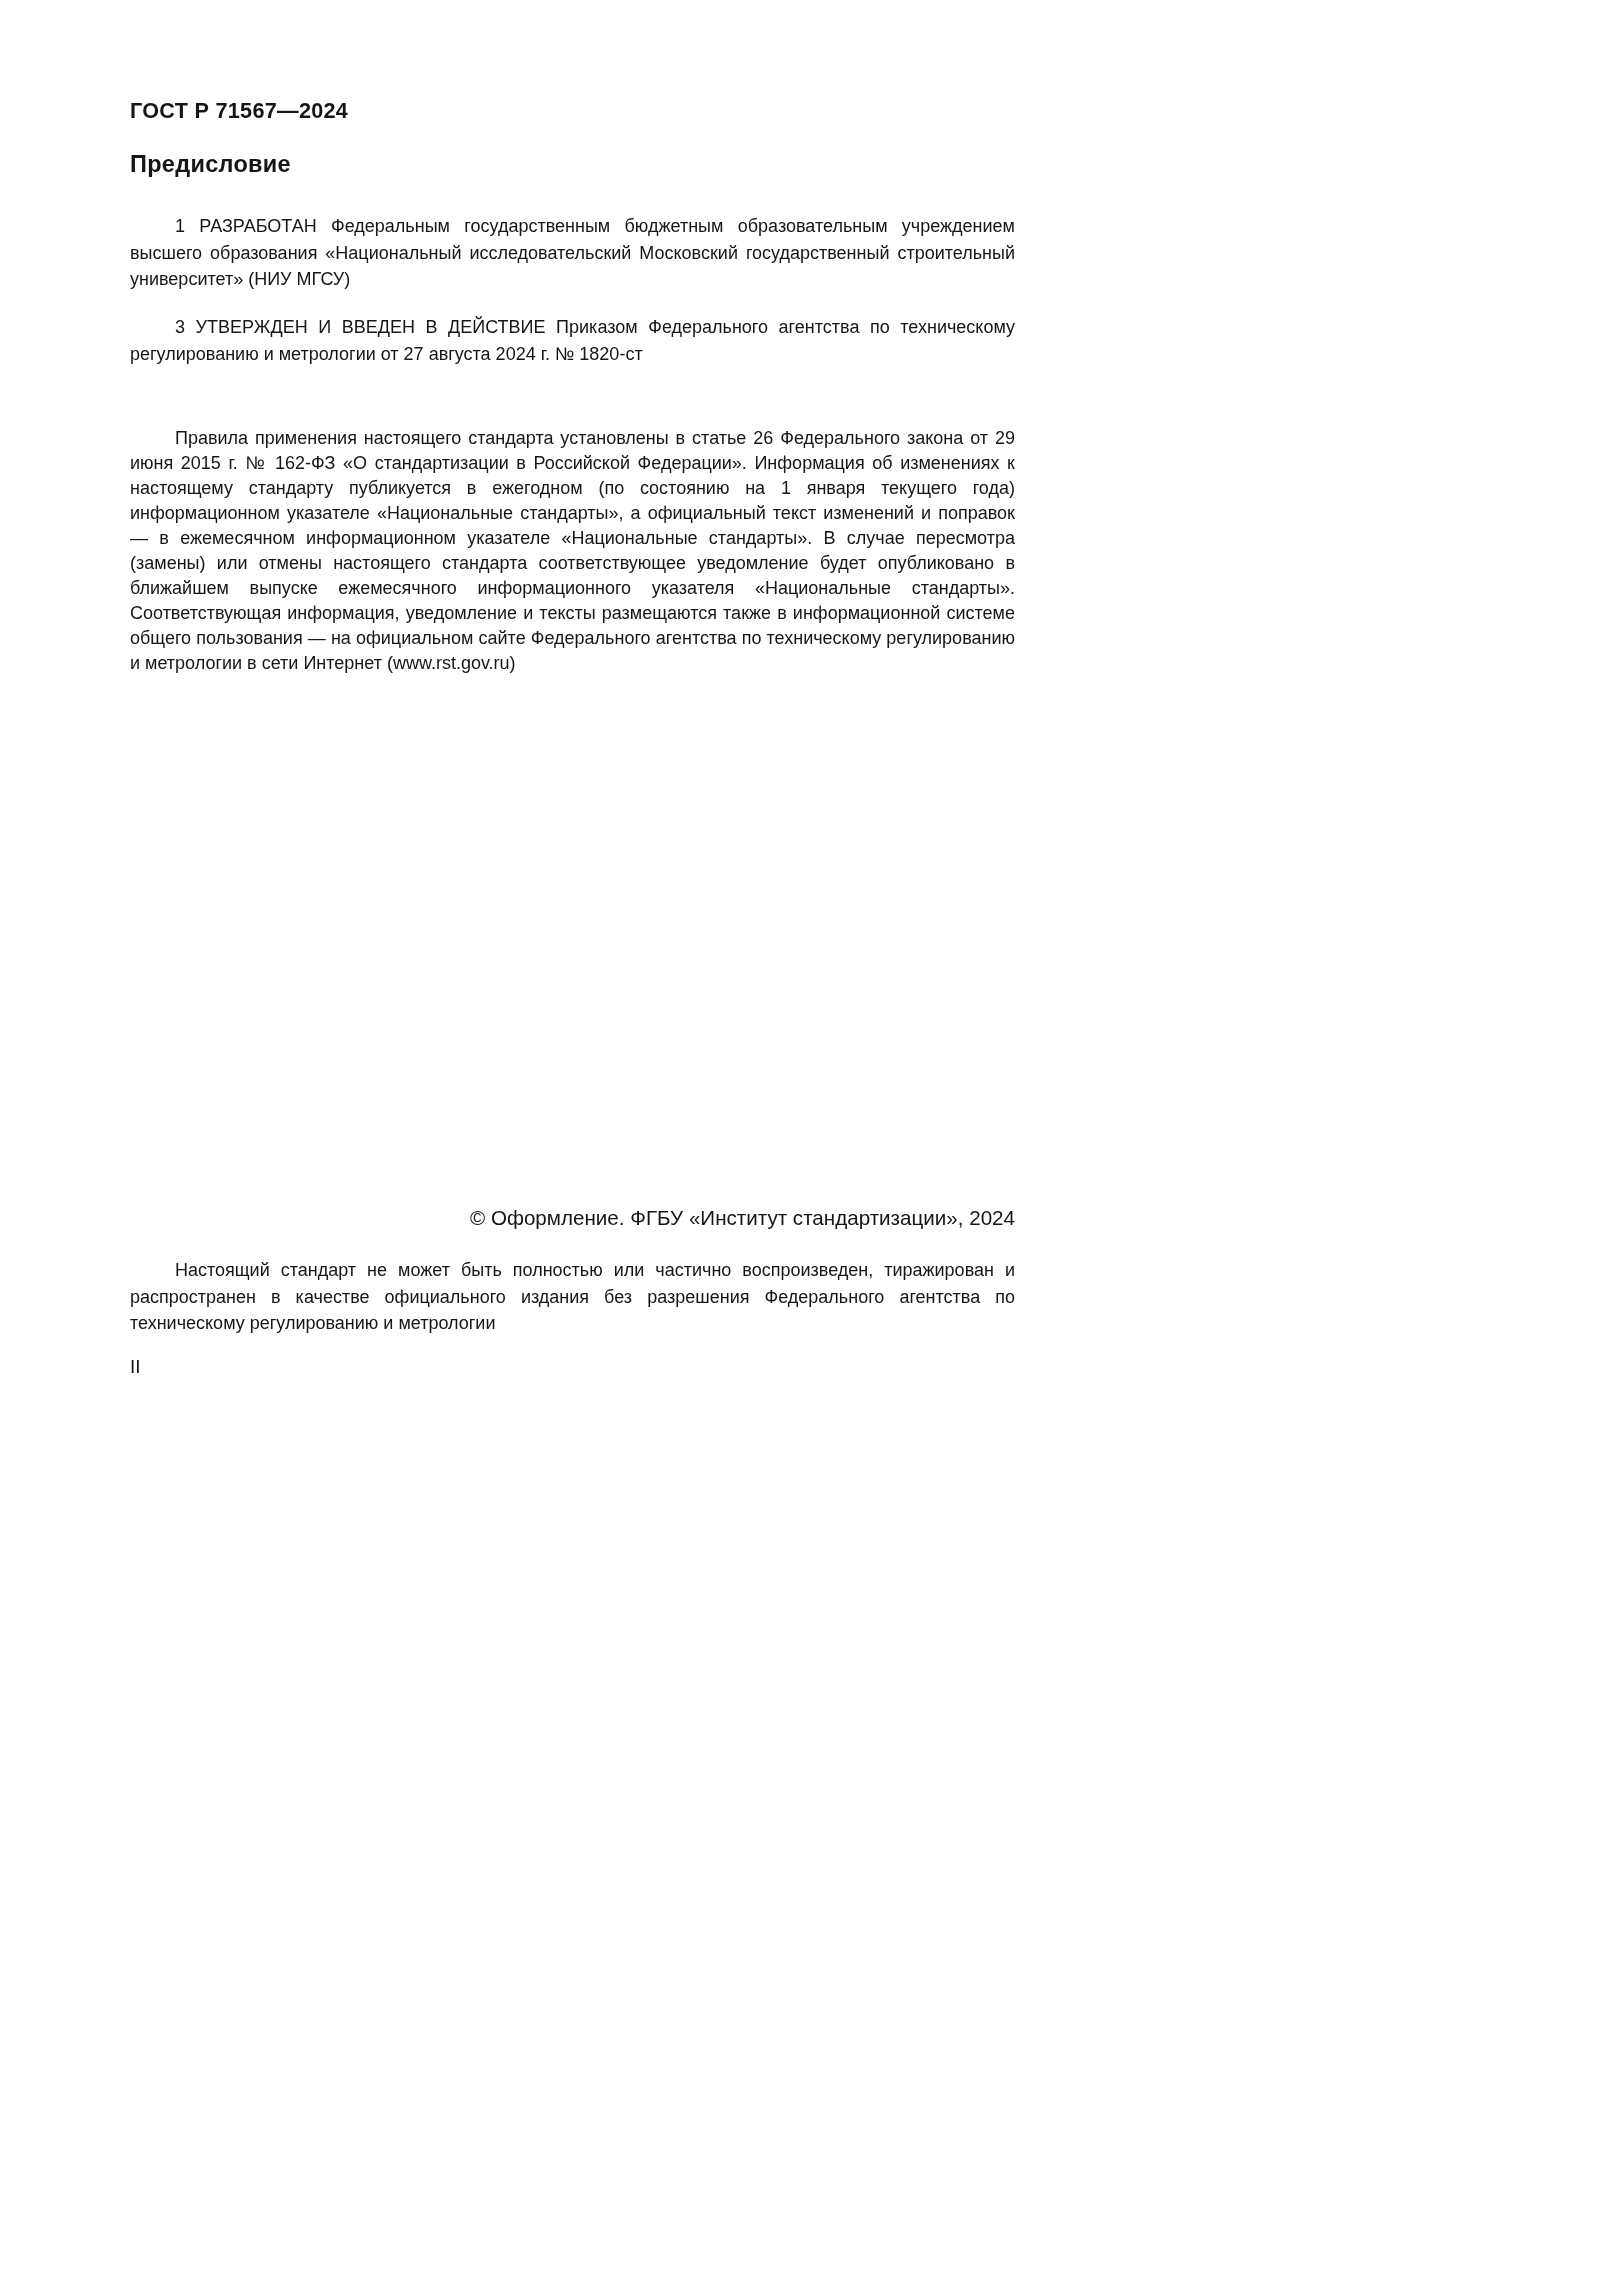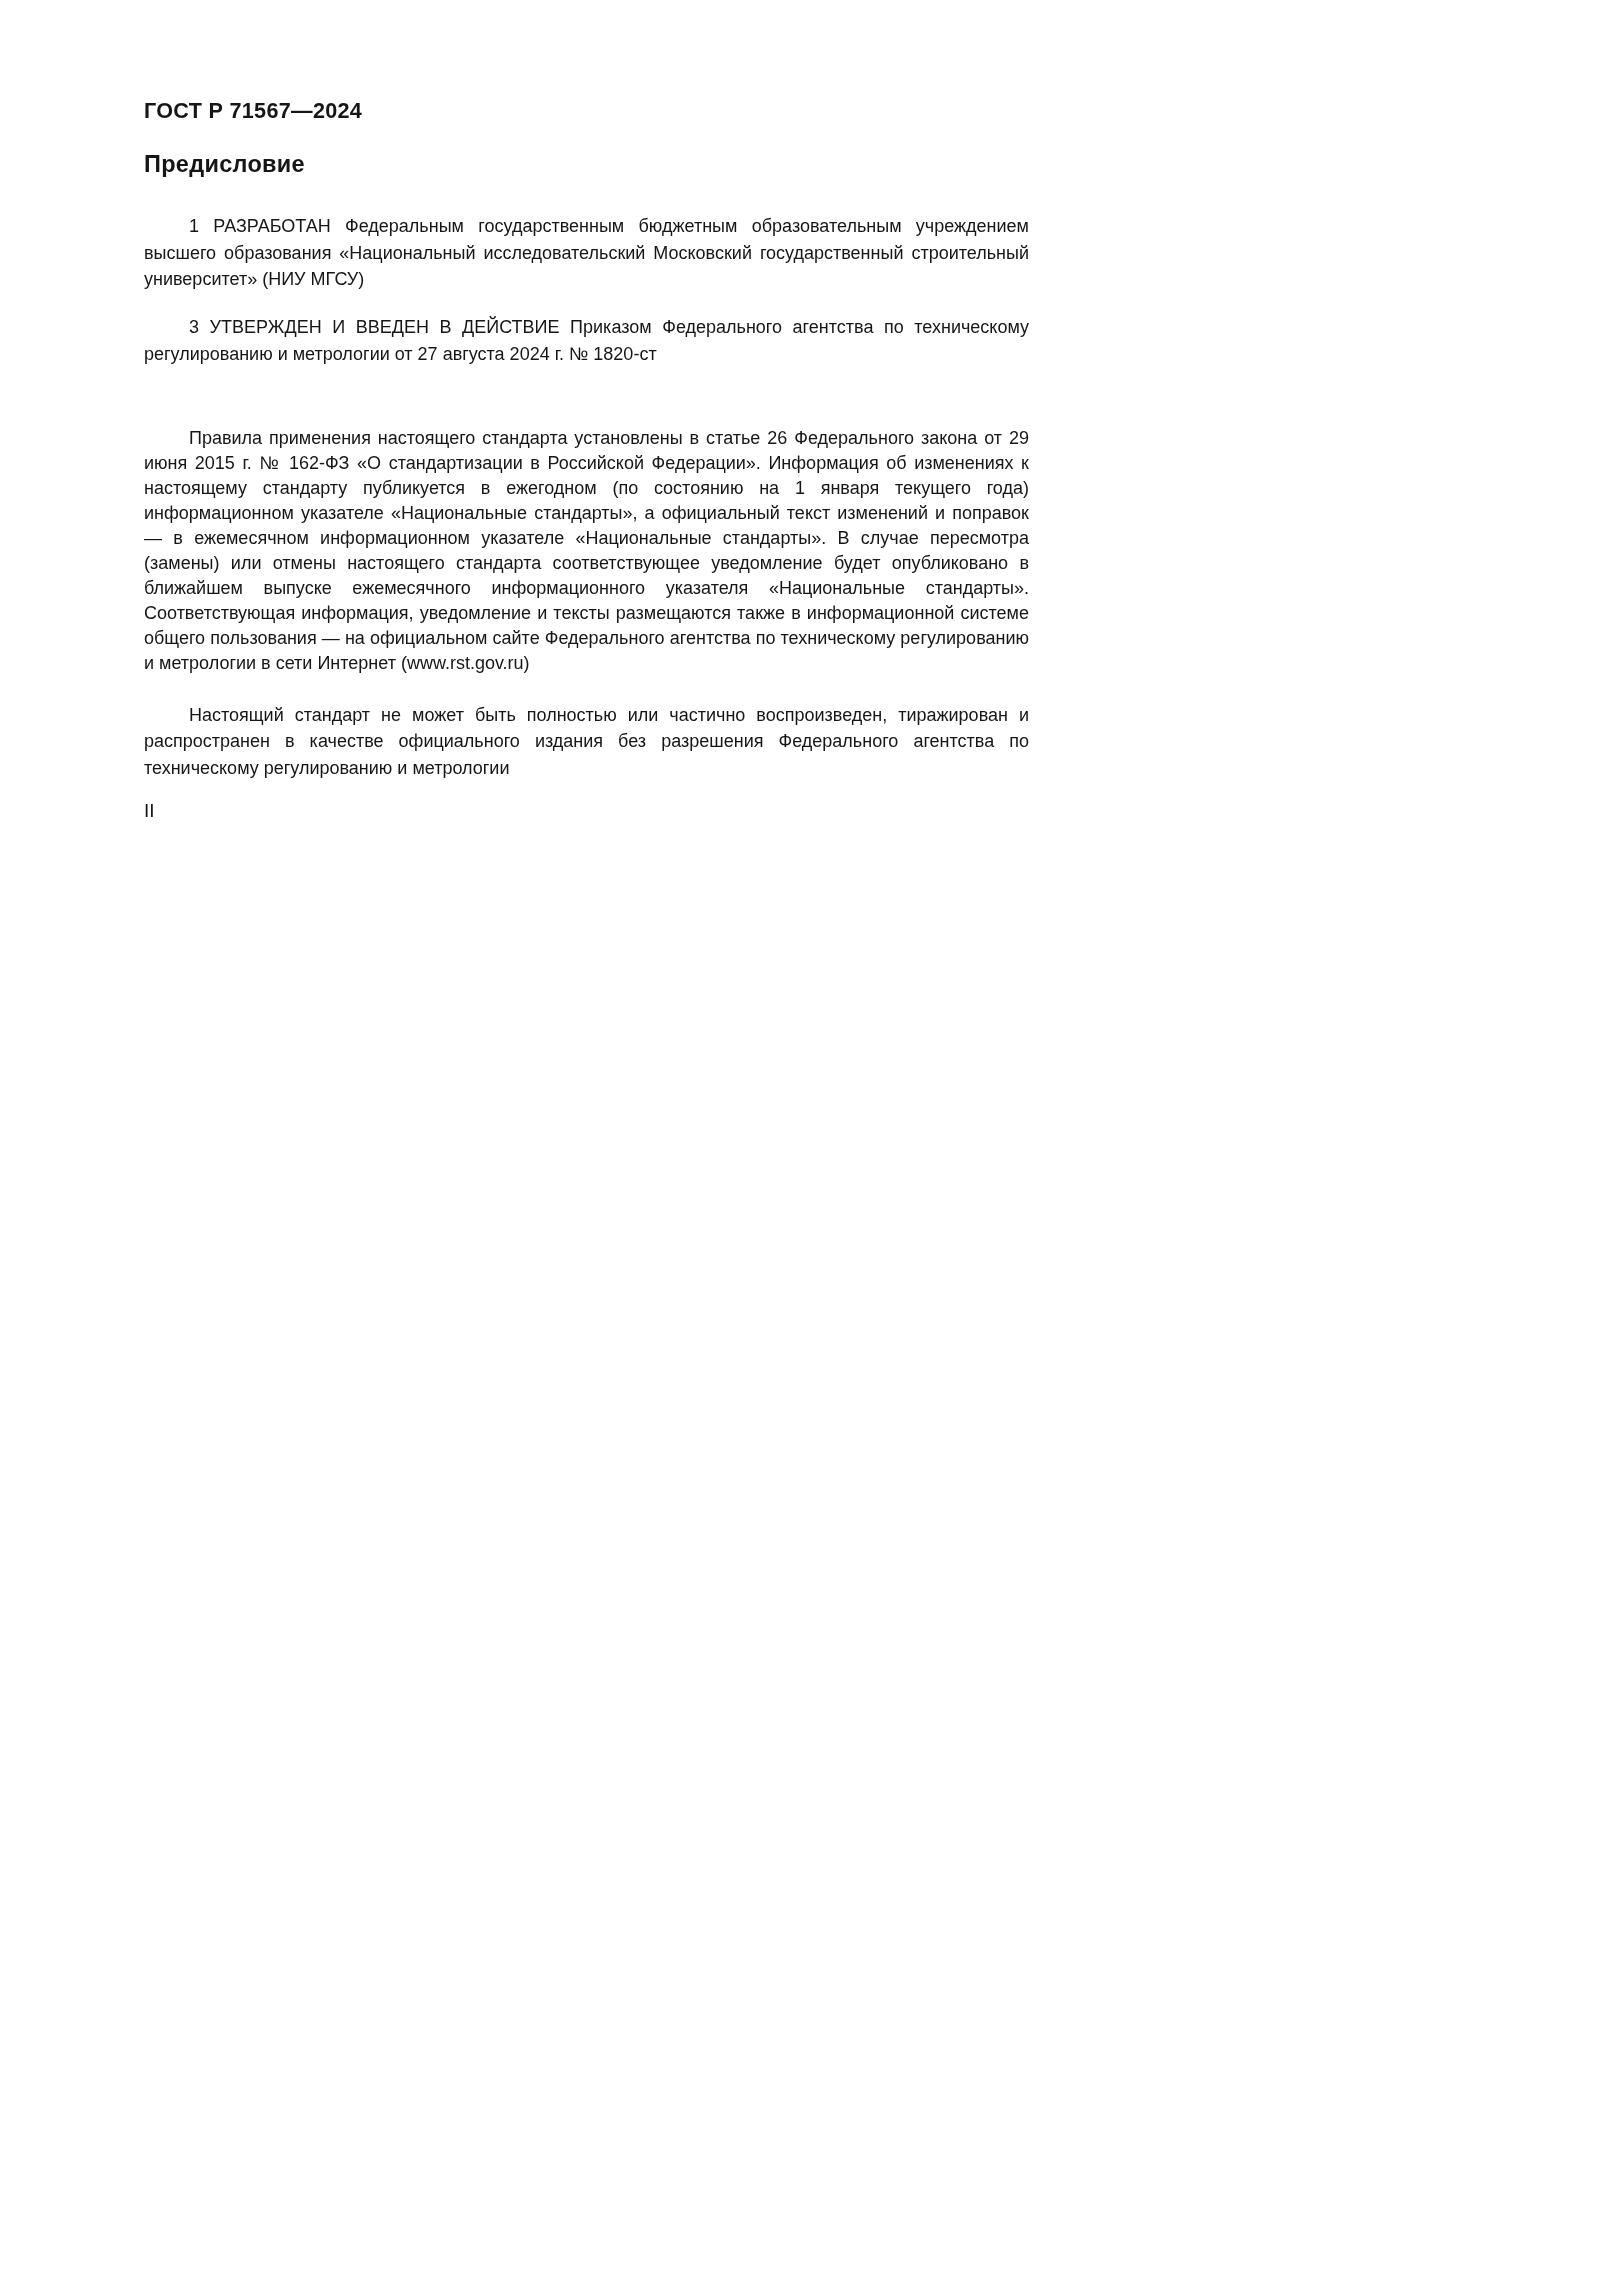--- a/index.html
+++ b/index.html
@@ -12,21 +12,21 @@
     width: 1621px;
     height: 2293px;
     background: #ffffff;
     font-family: "Liberation Sans", sans-serif;
     color: #161616;
     overflow: hidden;
     margin: 0 auto;
   }
   .content {
     position: absolute;
-    left: 144px;
+    left: 130px;
     top: 0;
     width: 885px;
   }
   .doc-header {
     margin: 98px 0 0 0;
     font-size: 21.6px;
     font-weight: bold;
     letter-spacing: 0.3px;
   }
   .doc-title {
@@ -78,20 +78,21 @@
     <h1 class="doc-title">Предисловие</h1>
 
     <p class="para item-1">1  РАЗРАБОТАН Федеральным государственным бюджетным образовательным учреждением высшего образования «Национальный исследовательский Московский государственный строительный университет» (НИУ МГСУ)</p>
 
 
     <p class="para item-3">3  УТВЕРЖДЕН И ВВЕДЕН В ДЕЙСТВИЕ Приказом Федерального агентства по техническому регулированию и метрологии от 27 августа 2024 г. № 1820-ст</p>
 
 
     <p class="para legal-notice">Правила применения настоящего стандарта установлены в статье 26 Федерального закона от 29 июня 2015 г. № 162-ФЗ «О стандартизации в Российской Федерации». Информация об изменениях к настоящему стандарту публикуется в ежегодном (по состоянию на 1 января текущего года) информационном указателе «Национальные стандарты», а официальный текст изменений и поправок — в ежемесячном информационном указателе «Национальные стандарты». В случае пересмотра (замены) или отмены настоящего стандарта соответствующее уведомление будет опубликовано в ближайшем выпуске ежемесячного информационного указателя «Национальные стандарты». Соответствующая информация, уведомление и тексты размещаются также в информационной системе общего пользования — на официальном сайте Федерального агентства по техническому регулированию и метрологии в сети Интернет (www.rst.gov.ru)</p>
 
+    <p class="para copyright">©  Оформление. ФГБУ «Институт стандартизации», 2024</p>
 
     <p class="para distribution-notice">Настоящий стандарт не может быть полностью или частично воспроизведен, тиражирован и распространен в качестве официального издания без разрешения Федерального агентства по техническому регулированию и метрологии</p>
 
     <p class="page-number">II</p>
 
   </div>
 </div>
 
 
 </body></html>

